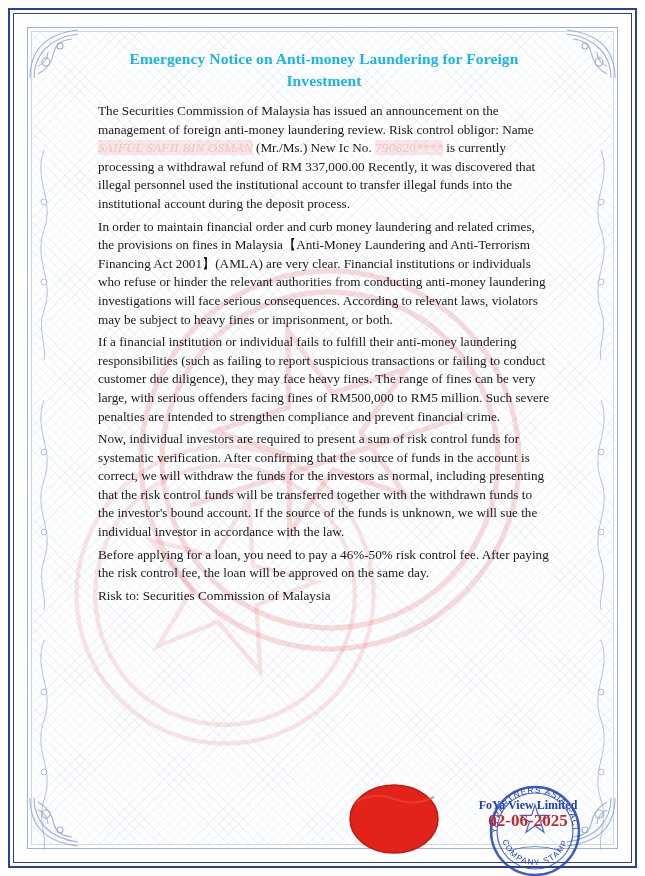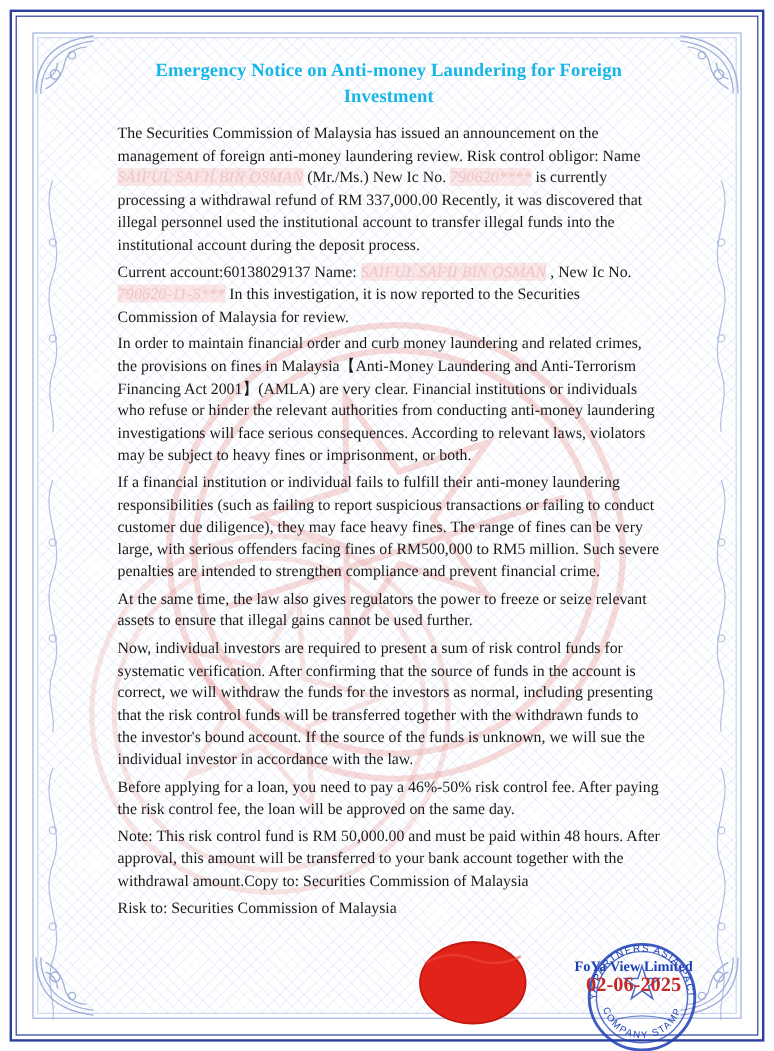--- a/index.html
+++ b/index.html
@@ -305,27 +305,24 @@
       <circle cx="150" cy="150" r="135"></circle>
       <circle cx="150" cy="150" r="118"></circle>
       <path d="M150 60 L168 118 L228 118 L180 152 L198 210 L150 175 L102 210 L120 152 L72 118 L132 118 Z"></path>
     </svg>
   </div>
 
   <div class="content">
     <h1 class="doc-title">Emergency Notice on Anti-money Laundering for Foreign Investment</h1>
     <div id="paragraphs">
         <div class="para"><span>The Securities Commission of Malaysia has issued an announcement on the management of foreign anti-money laundering review. Risk control obligor: Name </span><span class="redacted">SAIFUL SAFII BIN OSMAN</span><span> (Mr./Ms.) New Ic No. </span><span class="redacted">790620****</span><span> is currently processing a withdrawal refund of RM 337,000.00 Recently, it was discovered that illegal personnel used the institutional account to transfer illegal funds into the institutional account during the deposit process.</span></div>
-        <div class="para"><span>Current account:60138029137 Name: </span><span class="redacted">SAIFUL SAFII BIN OSMAN</span><span> , New Ic No. </span><span class="redacted">790620-11-5***</span><span> In this investigation, it is now reported to the Securities Commission of Malaysia for review.</span></div>
         <div class="para"><span>In order to maintain financial order and curb money laundering and related crimes, the provisions on fines in Malaysia【Anti-Money Laundering and Anti-Terrorism Financing Act 2001】(AMLA) are very clear. Financial institutions or individuals who refuse or hinder the relevant authorities from conducting anti-money laundering investigations will face serious consequences. According to relevant laws, violators may be subject to heavy fines or imprisonment, or both.</span></div>
         <div class="para"><span>If a financial institution or individual fails to fulfill their anti-money laundering responsibilities (such as failing to report suspicious transactions or failing to conduct customer due diligence), they may face heavy fines. The range of fines can be very large, with serious offenders facing fines of RM500,000 to RM5 million. Such severe penalties are intended to strengthen compliance and prevent financial crime.</span></div>
-        <div class="para"><span>At the same time, the law also gives regulators the power to freeze or seize relevant assets to ensure that illegal gains cannot be used further.</span></div>
         <div class="para"><span>Now, individual investors are required to present a sum of risk control funds for systematic verification. After confirming that the source of funds in the account is correct, we will withdraw the funds for the investors as normal, including presenting that the risk control funds will be transferred together with the withdrawn funds to the investor's bound account. If the source of the funds is unknown, we will sue the individual investor in accordance with the law.</span></div>
         <div class="para"><span>Before applying for a loan, you need to pay a 46%-50% risk control fee. After paying the risk control fee, the loan will be approved on the same day.</span></div>
-        <div class="para"><span>Note: This risk control fund is RM 50,000.00 and must be paid within 48 hours. After approval, this amount will be transferred to your bank account together with the withdrawal amount.Copy to: Securities Commission of Malaysia</span></div>
         <div class="para"><span>Risk to: Securities Commission of Malaysia</span></div>
       </div>
   </div>
 
   <div class="red-seal">
     <svg viewBox="0 0 92 72">
       <ellipse cx="46" cy="36" rx="44" ry="34" fill="#e2231a"></ellipse>
       <ellipse cx="46" cy="36" rx="44" ry="34" fill="none" stroke="#c21810" stroke-width="1.5"></ellipse>
       <path d="M6 20 q20 -12 40 -4 t40 -2" stroke="#ef4a3f" stroke-width="2" fill="none" opacity=".6"></path>
     </svg>

